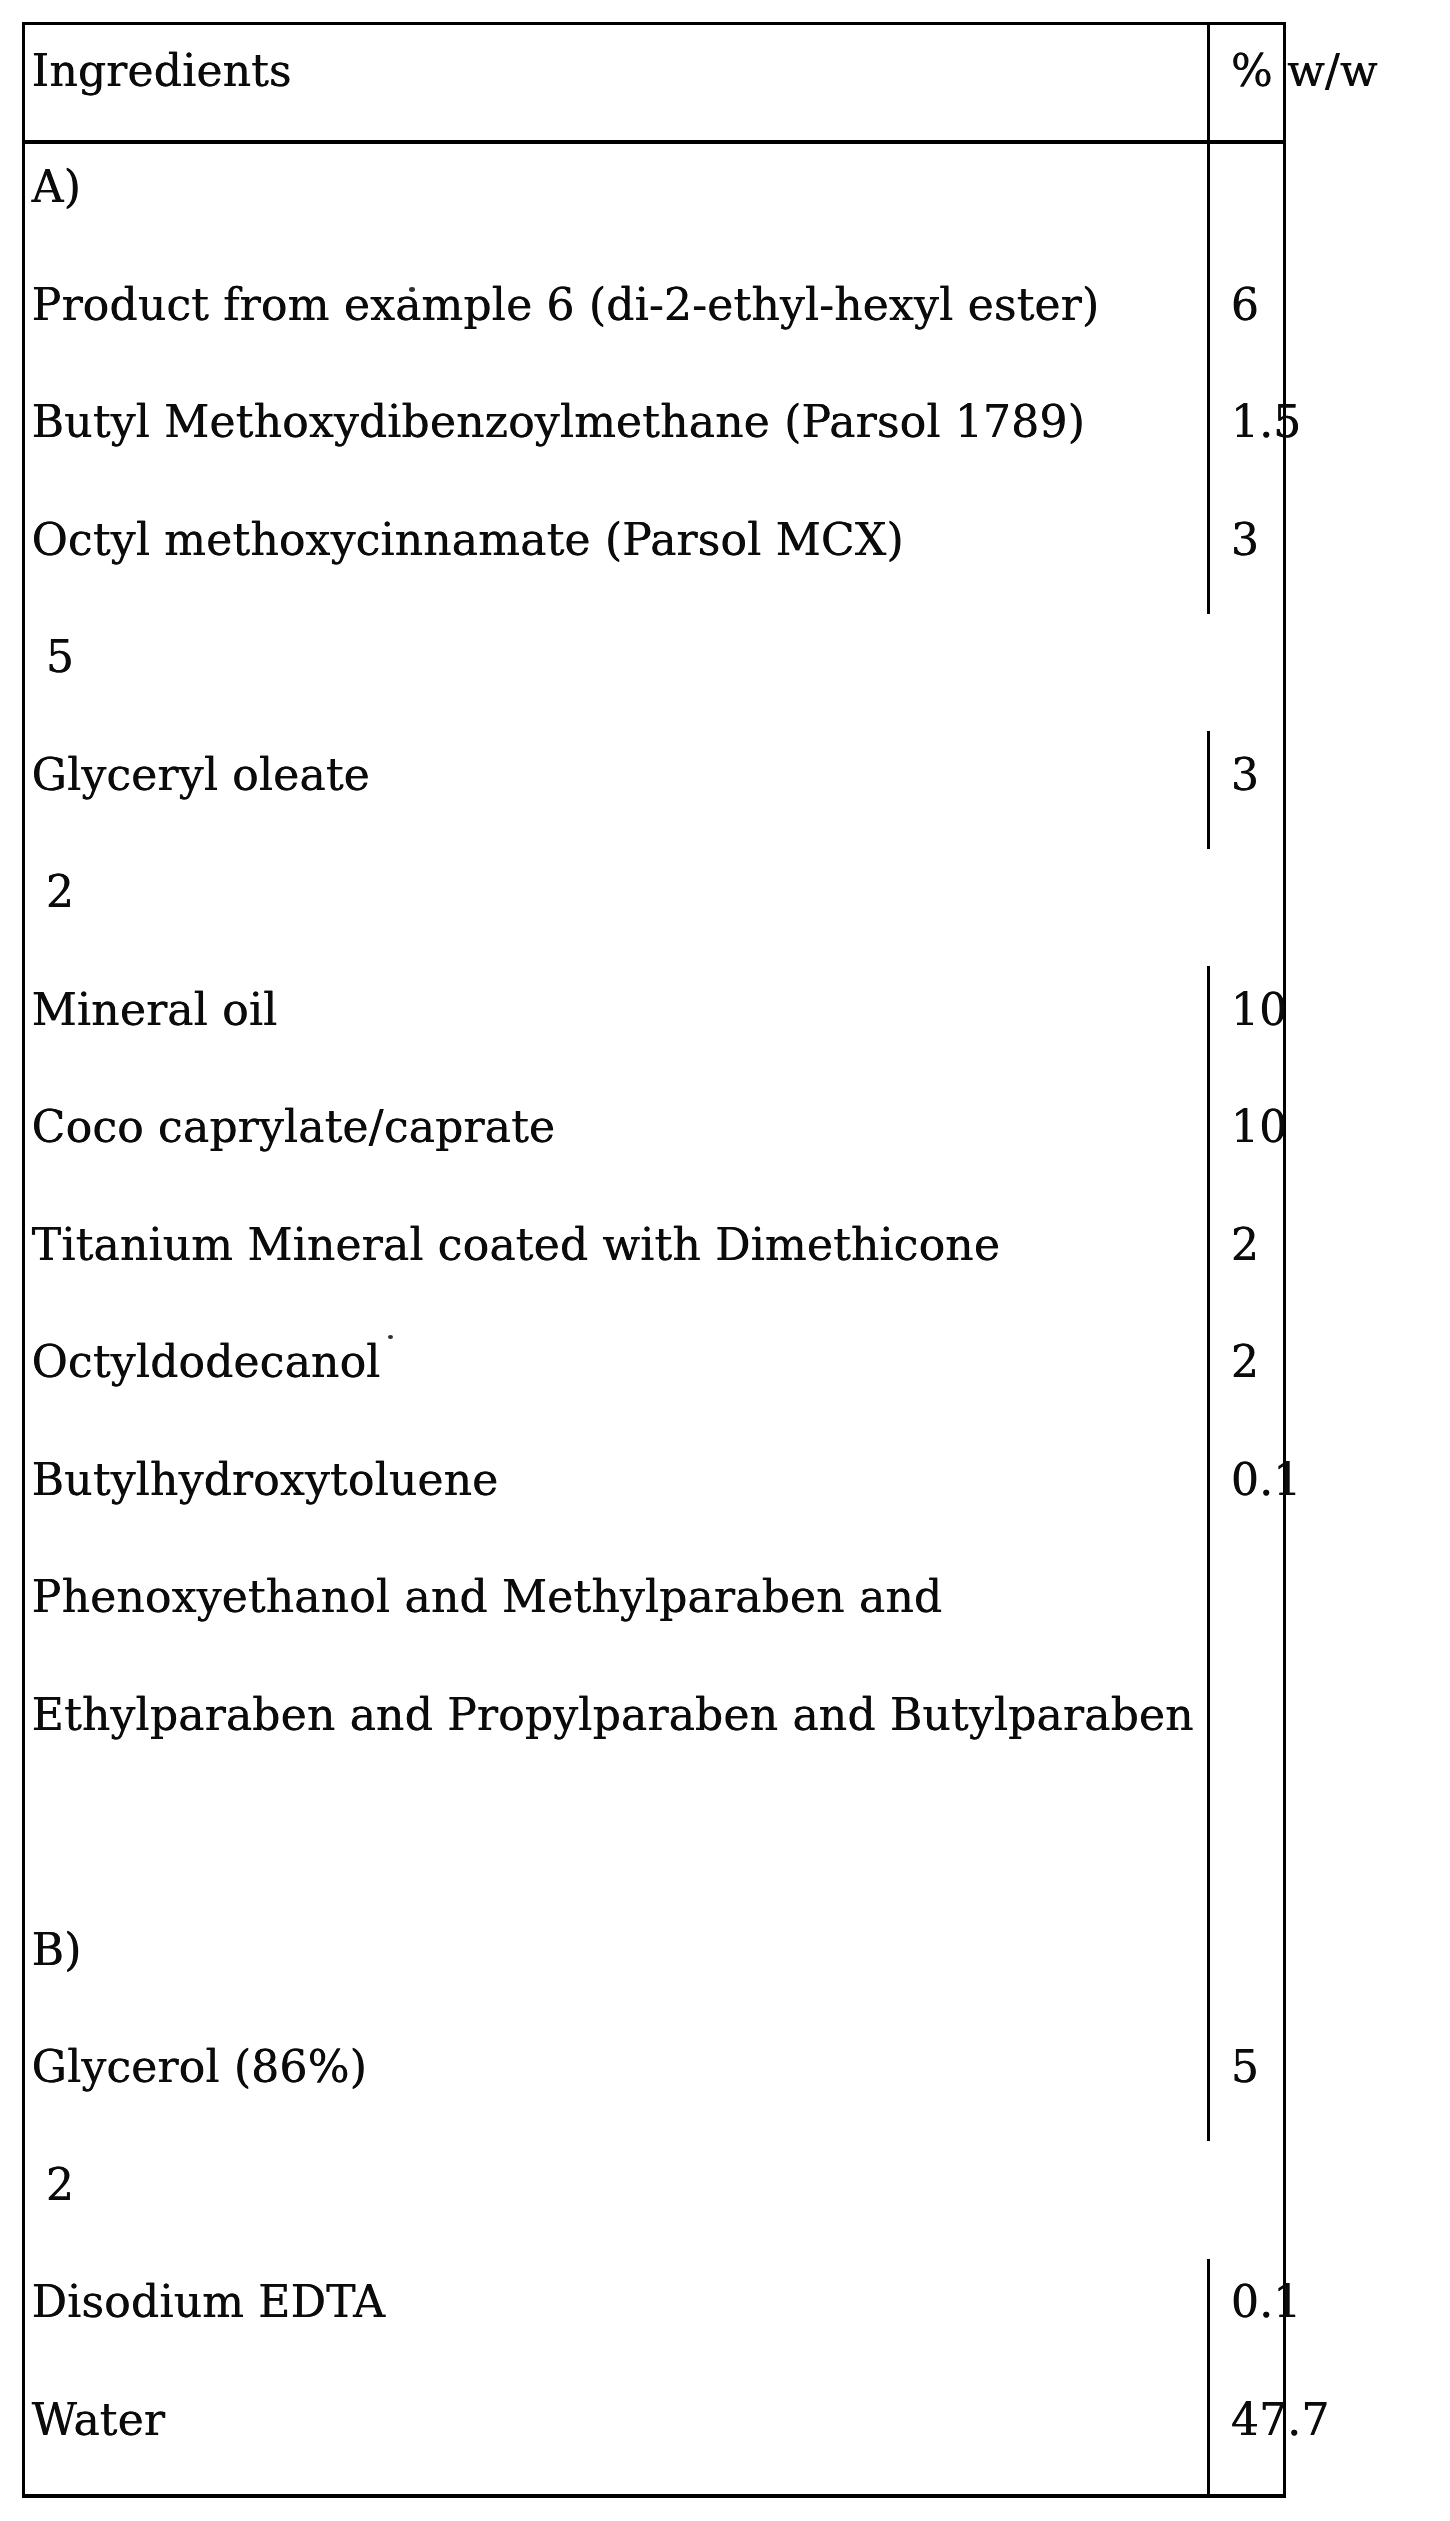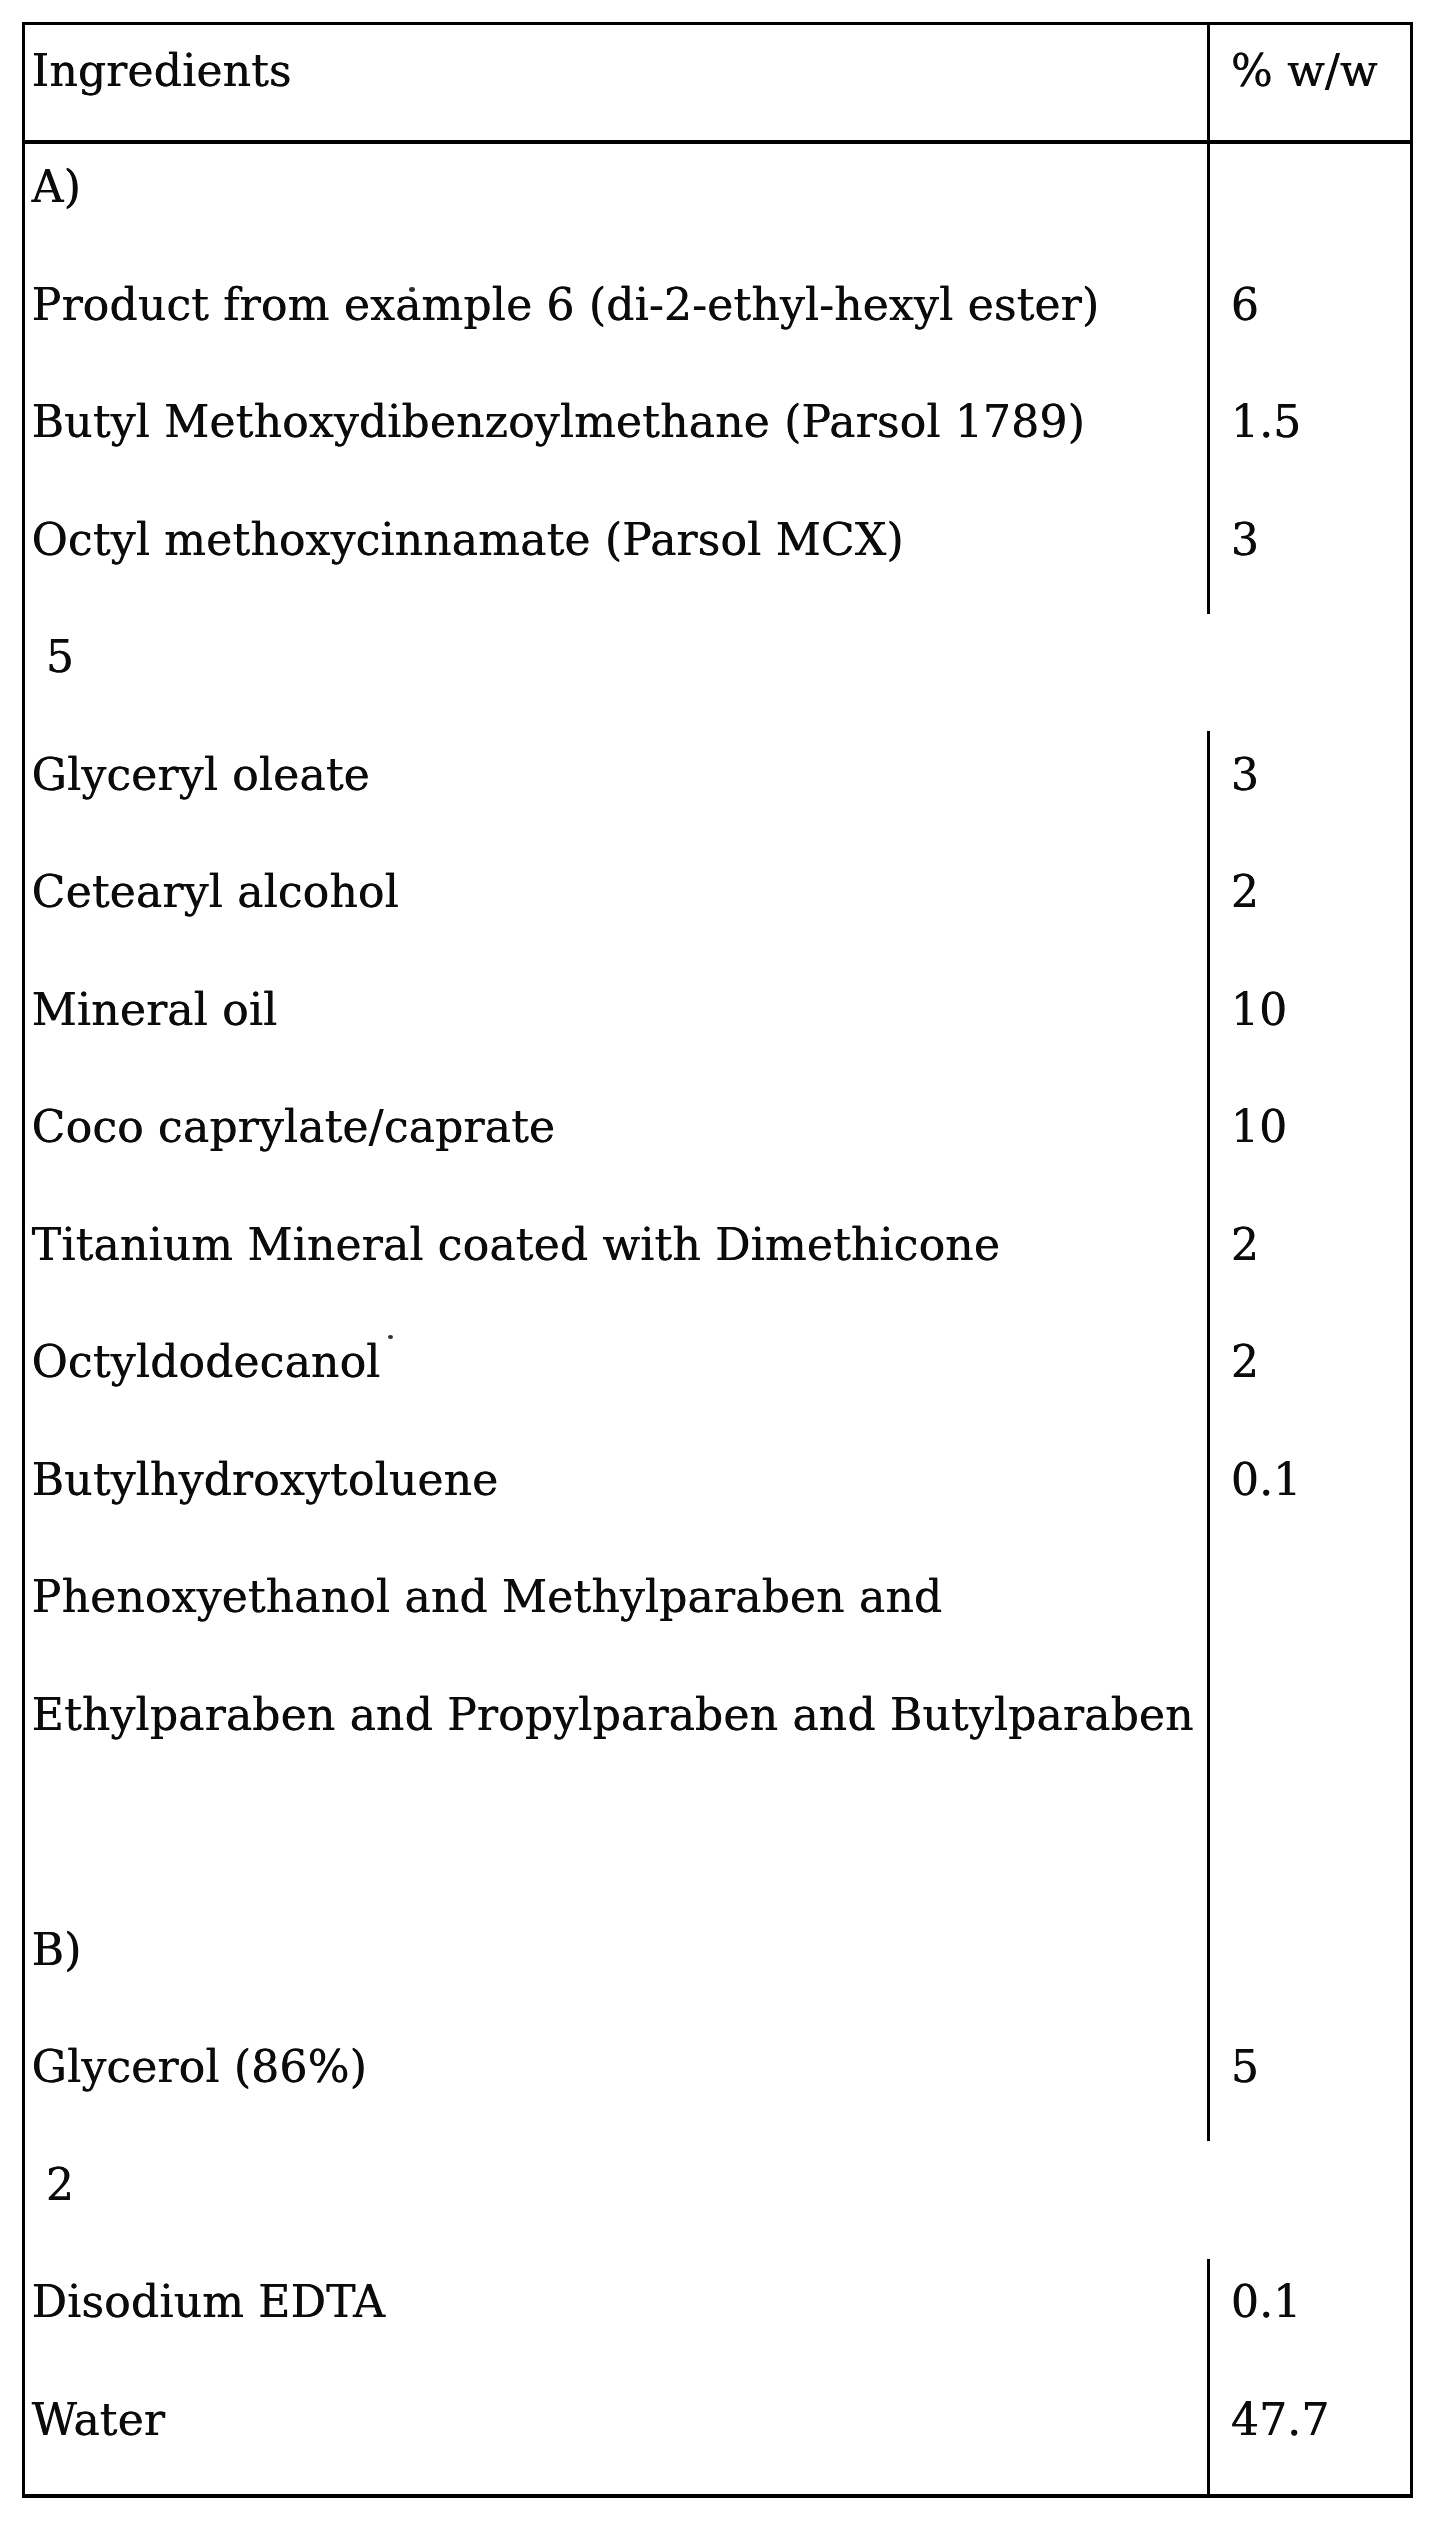--- a/index.html
+++ b/index.html
@@ -13,21 +13,21 @@
     height: 2522px;
     background: #ffffff;
     overflow: hidden;
     font-family: "DejaVu Serif", "Liberation Serif", serif;
     color: #0b0b0b;
   }
   .table {
     position: absolute;
     left: 21.7px;
     top: 21.7px;
-    width: 1391px;
+    width: 1264px;
     height: 2476px;
     box-sizing: border-box;
     border: 3px solid #000;
     border-top-width: 3.9px;
     border-right-width: 3.9px;
     border-bottom-width: 4.9px;
     display: flex;
     flex-direction: column;
   }
   .header-row {
@@ -104,21 +104,20 @@
           <div class="cell value-cell">3</div>
         </div>
         <div class="row">
           <div class="cell value-cell">5</div>
         </div>
         <div class="row">
           <div class="cell name-cell">Glyceryl oleate</div>
           <div class="cell value-cell">3</div>
         </div>
         <div class="row">
-          <div class="cell name-cell">Cetearyl alcohol</div>
           <div class="cell value-cell">2</div>
         </div>
         <div class="row">
           <div class="cell name-cell">Mineral oil</div>
           <div class="cell value-cell">10</div>
         </div>
         <div class="row">
           <div class="cell name-cell">Coco caprylate/caprate</div>
           <div class="cell value-cell">10</div>
         </div>

